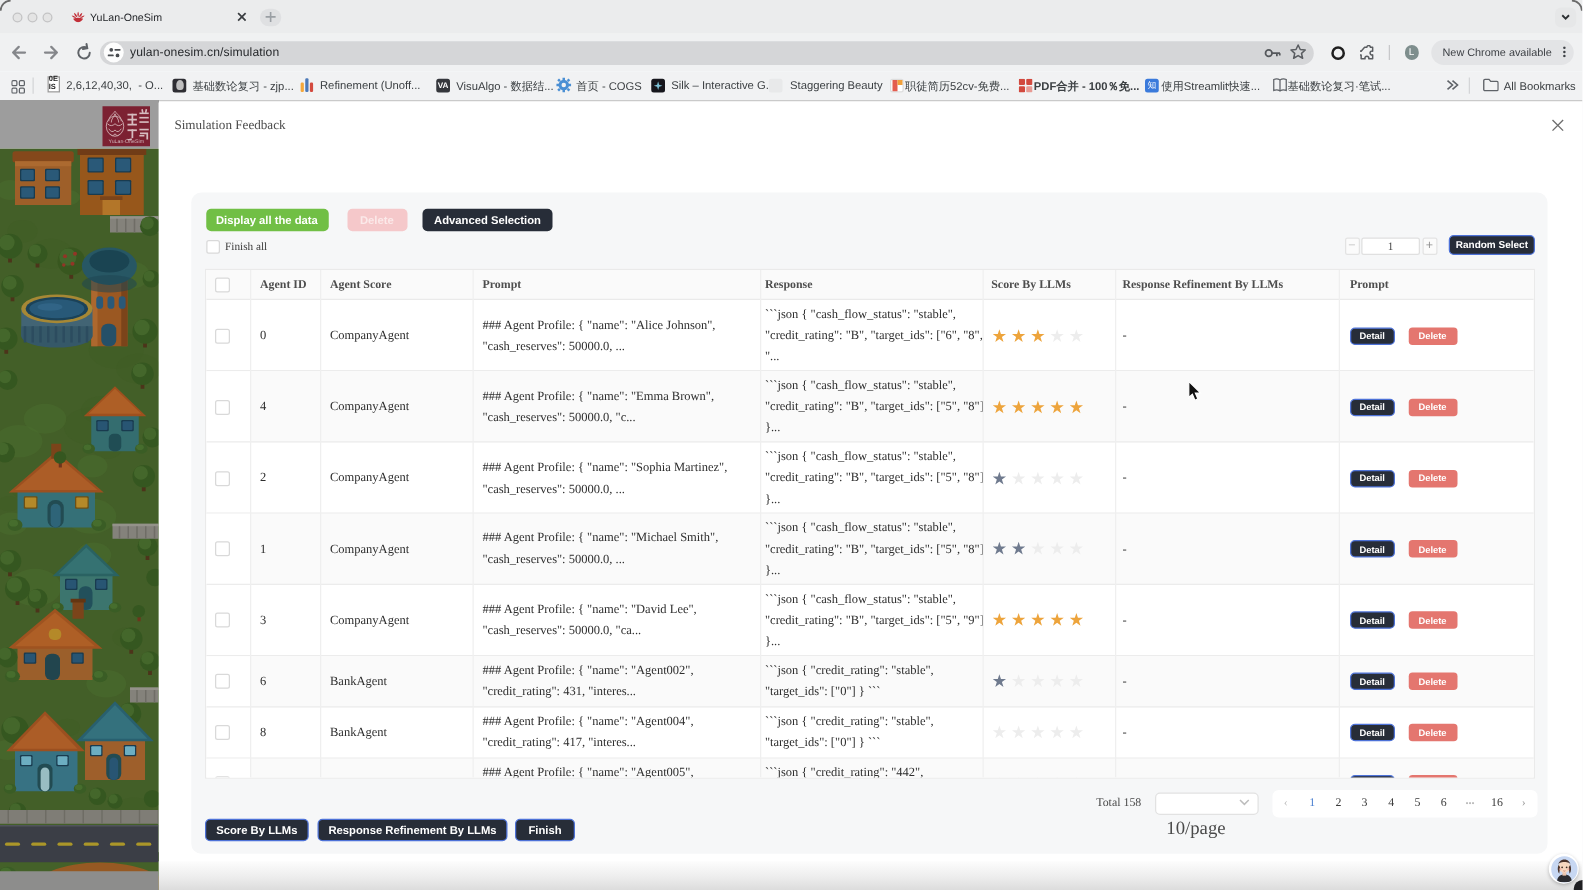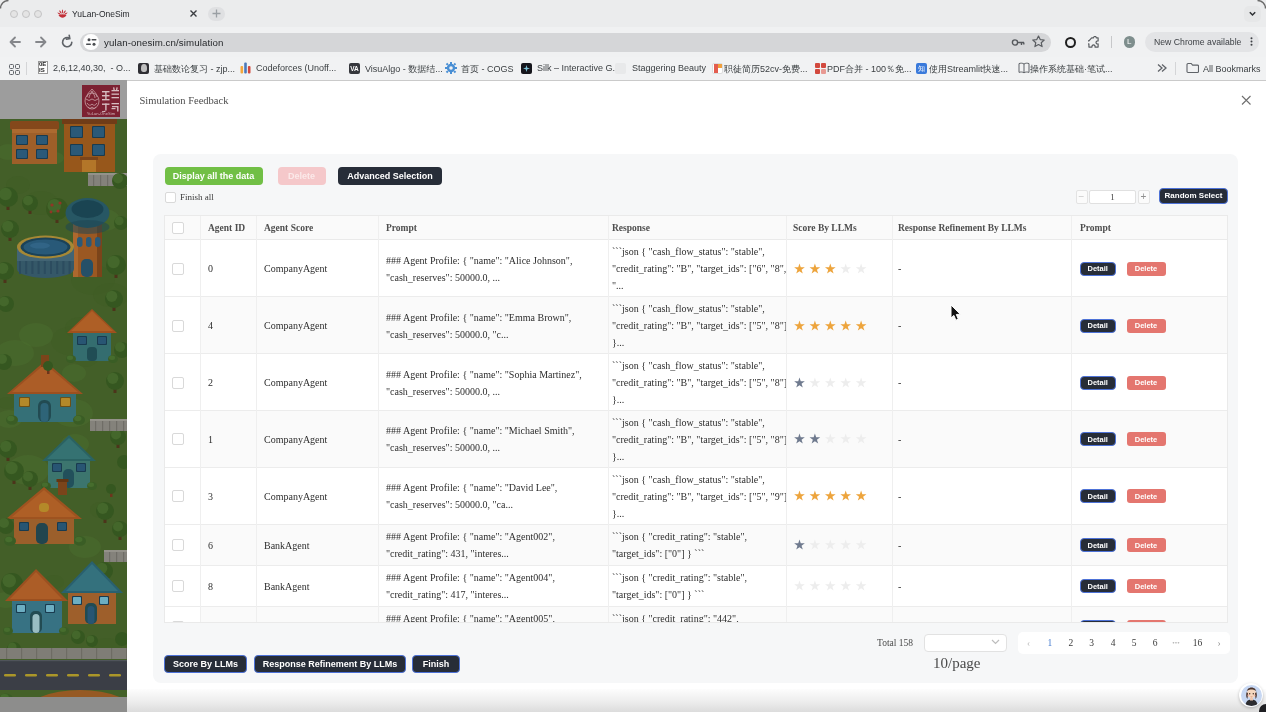--- a/index.html
+++ b/index.html
@@ -139,21 +139,21 @@
     <div class="abs" style="left:140.5px;top:7px;width:6px;height:8px;border-radius:50% 50% 40% 40%;background:#d8d8d8;opacity:0.85;"></div>
     <div class="abs cjk11" style="left:154px;top:6px;">基础数论复习 - zjp...</div>
 
     <div class="abs" style="left:240px;top:5px;">
         <svg width="11" height="12">
           <rect x="0.5" y="4" width="2.6" height="7.5" rx="1" fill="#f4a73b"></rect>
           <rect x="4.2" y="0.5" width="2.6" height="11" rx="1" fill="#4c79b8"></rect>
           <rect x="7.9" y="4" width="2.6" height="7.5" rx="1" fill="#d34a3e"></rect>
         </svg>
       </div>
-    <div class="abs" style="left:256px;top:6px;">Codeforces (Unoff...</div>
+    <div class="abs" style="left:256px;top:6px;">Refinement (Unoff...</div>
 
     <div class="abs" style="left:349px;top:5.5px;width:11px;height:11px;background:#35373c;border-radius:2px;color:#fff;font-size:6.5px;font-weight:bold;text-align:center;line-height:11px;">VA</div>
     <div class="abs cjk11" style="left:365px;top:6px;">VisuAlgo - 数据结...</div>
 
     <div class="abs" style="left:445px;top:5px;">
         <svg width="12" height="12">
           <circle cx="6" cy="6" r="4.2" fill="#4a8fd4"></circle>
           <circle cx="6" cy="6" r="1.8" fill="#f1f2f3"></circle>
           <g fill="#4a8fd4">
             <rect x="5" y="0" width="2" height="2.4"></rect>
@@ -188,31 +188,31 @@
     <div class="abs" style="left:815px;top:5.5px;">
         <svg width="11" height="11">
           <g fill="#d2493e">
             <rect x="0" y="0" width="5" height="5" rx="1"></rect>
             <rect x="6" y="0" width="5" height="5" rx="1"></rect>
             <rect x="0" y="6" width="5" height="5" rx="1"></rect>
             <rect x="6" y="6" width="5" height="5" rx="1" fill="#e89a93"></rect>
           </g>
         </svg>
       </div>
-    <div class="abs cjk11" style="left:827px;top:6px;">PDF合并 - 100％免...</div>
+    <div class="abs cjk11" style="left:827px;top:6px;font-weight:bold;">PDF合并 - 100％免...</div>
 
     <div class="abs" style="left:916px;top:5.5px;width:11px;height:11px;background:#3a7adb;border-radius:2px;color:#fff;font-size:7px;text-align:center;line-height:11px;">知</div>
     <div class="abs cjk11" style="left:929px;top:6px;">使用Streamlit快速...</div>
 
     <div class="abs" style="left:1018px;top:5px;">
         <svg width="12" height="12">
           <path d="M6 2 C4.5 1 2.5 1 1 1.6 V10.4 C2.5 9.8 4.5 9.8 6 10.8 C7.5 9.8 9.5 9.8 11 10.4 V1.6 C9.5 1 7.5 1 6 2 Z M6 2 V10.8" stroke="#5f6368" stroke-width="1" fill="none"></path>
         </svg>
       </div>
-    <div class="abs cjk11" style="left:1030px;top:6px;">操作系统基础·笔试...</div>
+    <div class="abs cjk11" style="left:1030px;top:6px;">基础数论复习·笔试...</div>
 
     <div class="abs" style="left:1156px;top:5px;">
         <svg width="12" height="12">
           <path d="M2 2.5 L6 6 L2 9.5 M6 2.5 L10 6 L6 9.5" stroke="#5f6368" stroke-width="1.3" fill="none"></path>
         </svg>
       </div>
     <div class="abs" style="left:1175px;top:5px;width:1px;height:13px;background:#d4d5d7;"></div>
     <div class="abs" style="left:1186px;top:5px;">
         <svg width="13" height="12">
           <path d="M1 2.5 a1 1 0 0 1 1-1 h3.2 l1.4 1.6 h4.9 a1 1 0 0 1 1 1 v5.4 a1 1 0 0 1 -1 1 h-9.5 a1 1 0 0 1 -1-1 Z" stroke="#5f6368" stroke-width="1.1" fill="none"></path>

